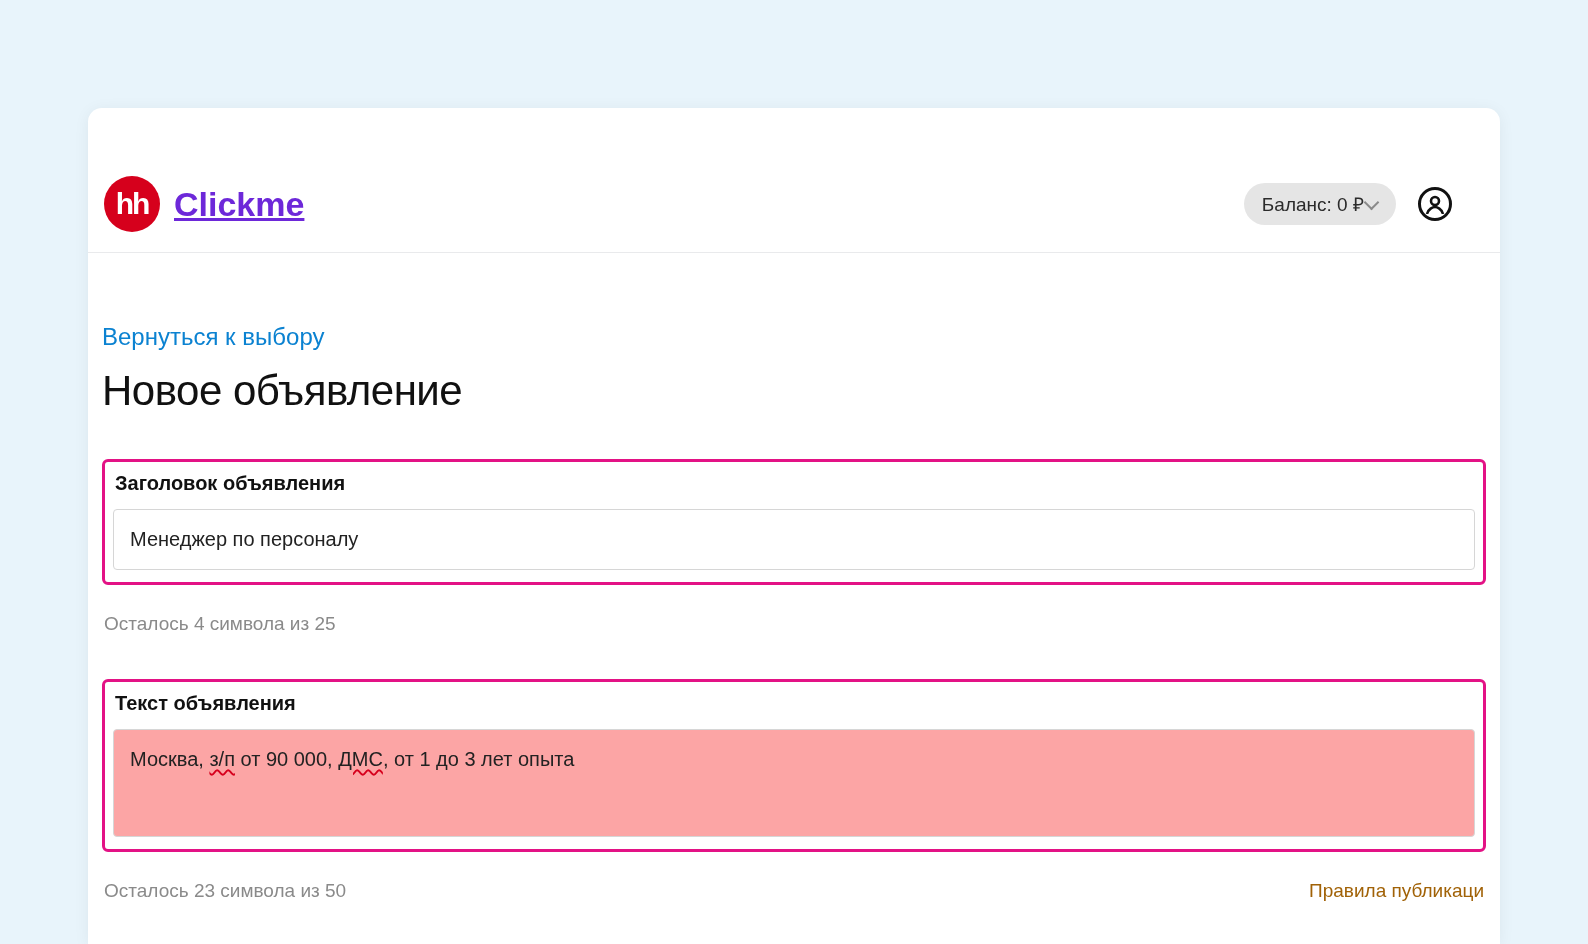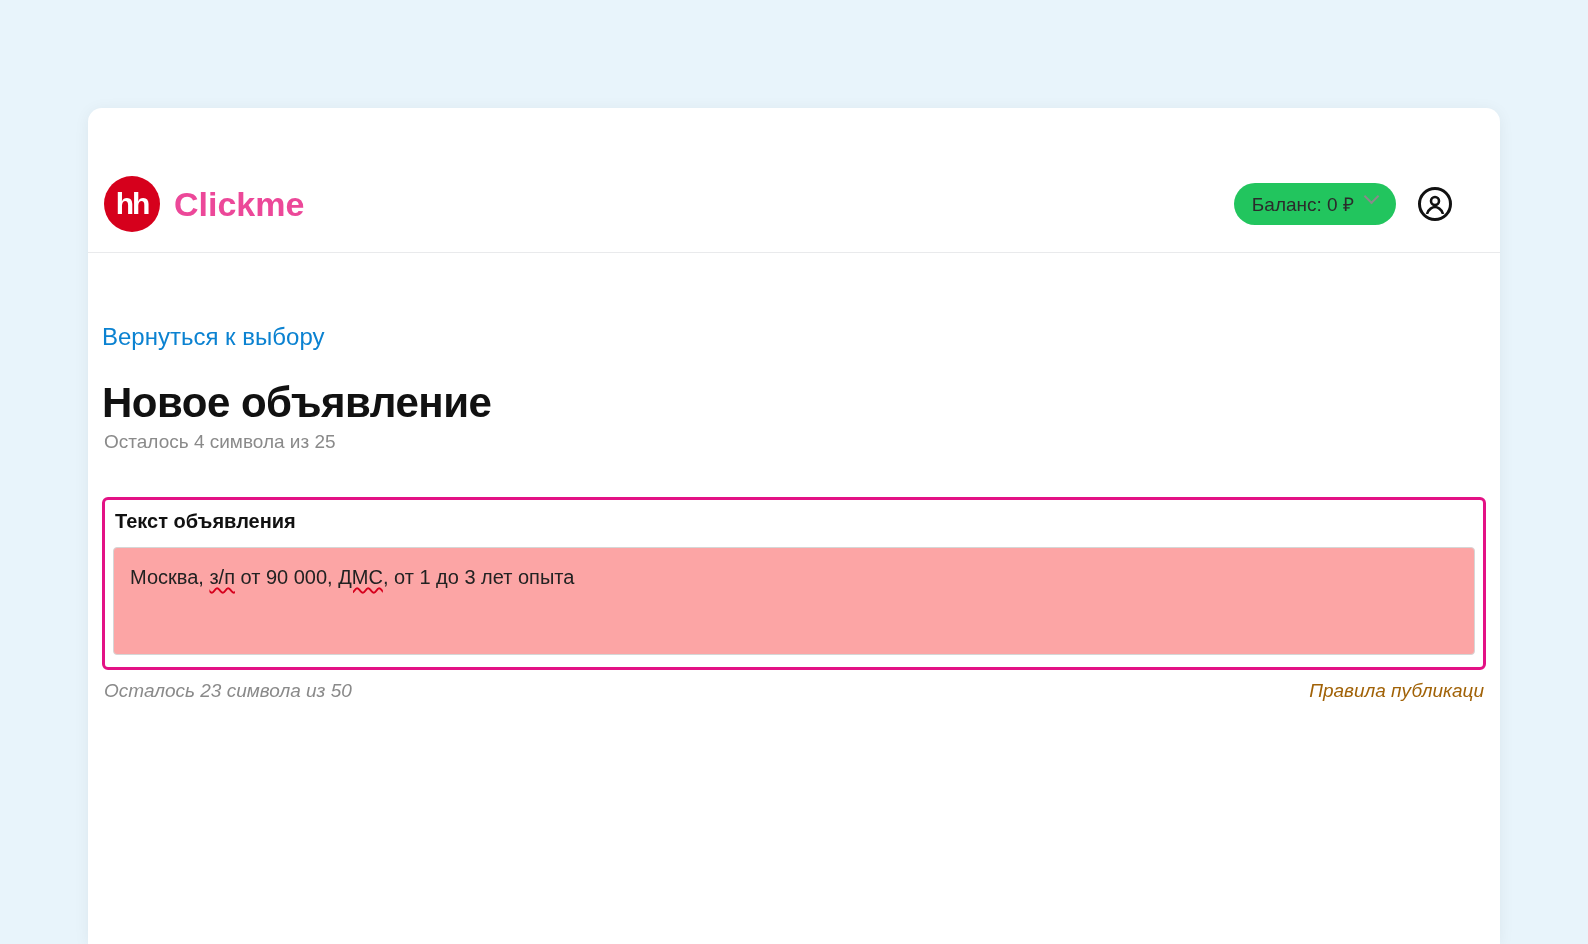--- a/index.html
+++ b/index.html
@@ -45,36 +45,36 @@
       align-items: center;
       justify-content: center;
       color: #fff;
       font-weight: 800;
       font-size: 30px;
       letter-spacing: -2px;
     }
     .brand-name {
       font-size: 34px;
       font-weight: 600;
-      color: #ec4899;
+      color: #6d28d9;
+      text-decoration: underline;
     }
     .header-right {
       display: flex;
       align-items: center;
       gap: 22px;
     }
     .balance-pill {
-      background: #22c55e;
+      background: #e5e5e5;
       border-radius: 22px;
       padding: 8px 18px;
       font-size: 19px;
       color: #2b2b2b;
       display: flex;
-      align-items: flex-start;
-      gap: 10px;
+      align-items: center;
     }
     .chevron-down {
       width: 14px;
       height: 14px;
       display: inline-block;
       position: relative;
     }
     .chevron-down::before {
       content: "";
       position: absolute;
@@ -102,35 +102,35 @@
     .content {
       padding: 70px 14px 0 14px;
     }
     .back-link {
       color: #0b82d1;
       font-size: 24px;
       text-decoration: none;
       cursor: pointer;
     }
     .page-title {
-      margin-top: 28px;
+      margin-top: 16px;
       font-size: 42px;
-      font-weight: 700;
+      font-weight: 400;
       color: #111;
       letter-spacing: -0.5px;
     }
     
     .form-group {
       margin-top: 44px;
       border: 3px solid #e31285;
       border-radius: 6px;
       padding: 10px 8px 12px 8px;
       position: relative;
     }
-    .form-group + .helper-row { margin-top: 6px; font-style: italic; }
+    .form-group + .helper-row { margin-top: 24px; }
     .form-label {
       font-size: 20px;
       font-weight: 700;
       color: #111;
       display: block;
       padding-left: 2px;
     }
     .text-input, .textarea {
       width: 100%;
       margin-top: 14px;
@@ -206,20 +206,24 @@
         </svg>
       </div>
     </div>
   </div>
 
   <div class="content">
     <a class="back-link">Вернуться к выбору</a>
     <h1 class="page-title">Новое объявление</h1>
 
     
+    <div class="form-group">
+      <label class="form-label">Заголовок объявления</label>
+      <input type="text" class="text-input" value="Менеджер по персоналу" style="">
+    </div>
     <div class="helper-row">
       <span class="helper-text">Осталось 4 символа из 25</span>
       <span></span>
     </div>
 
     
     <div class="form-group group2">
       <label class="form-label">Текст объявления</label>
       <div class="textarea-view" id="body-textarea-view" contenteditable="true" style=""><span>Москва, </span><span class="squiggle">з/п</span><span> от 90 000, </span><span class="squiggle">ДМС</span><span>, от 1 до 3 лет опыта</span></div>
     </div>

